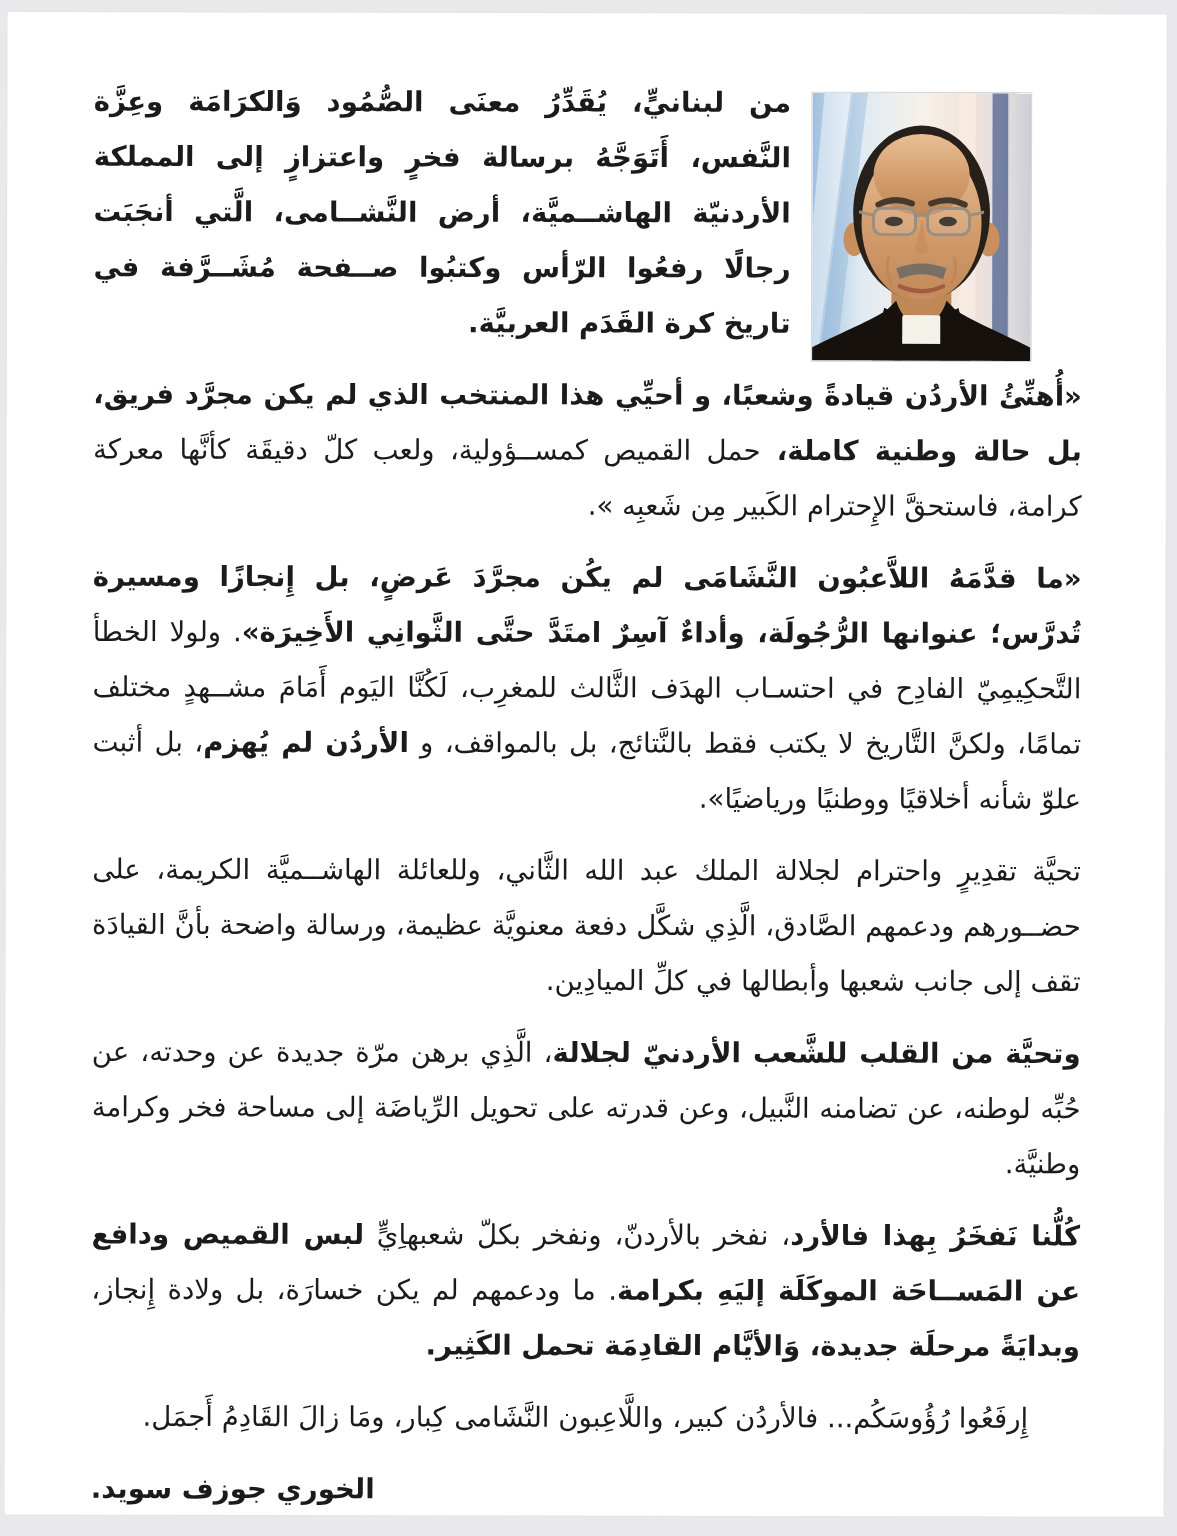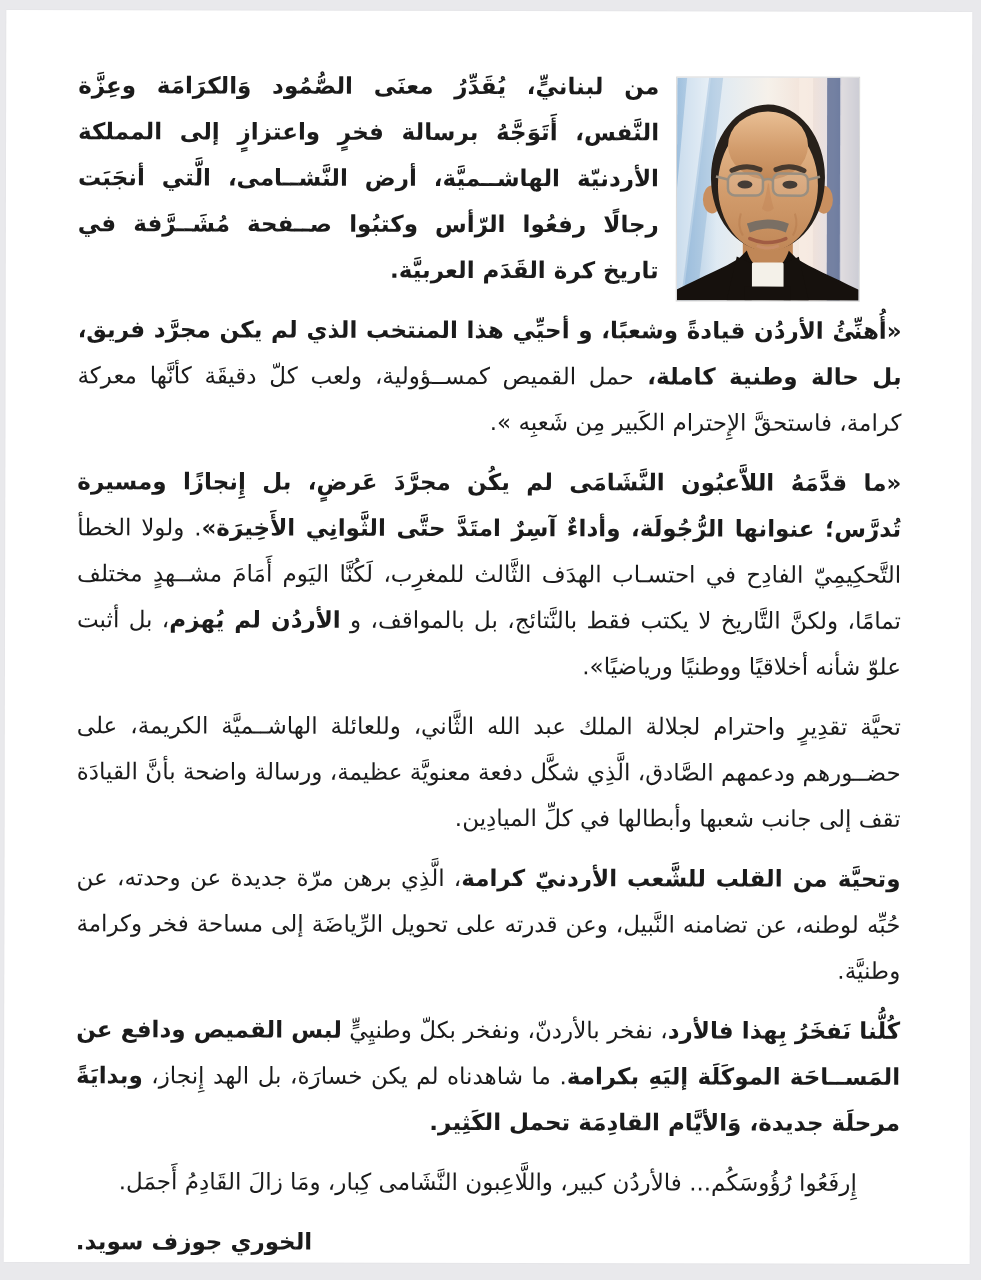--- a/index.html
+++ b/index.html
@@ -100,22 +100,22 @@
     </div>
 
     <p><span class="b">من لبنانيٍّ، يُقَدِّرُ معنَى الصُّمُود وَالكرَامَة وعِزَّة النَّفس، أَتَوَجَّهُ برسالة فخرٍ واعتزازٍ إلى المملكة الأردنيّة الهاشــميَّة، أرض النَّشــامى، الَّتي أنجَبَت رجالًا رفعُوا الرّأس وكتبُوا صــفحة مُشَــرَّفة في تاريخ كرة القَدَم العربيَّة.</span></p>
 
     <p><span class="b">«أُهنِّئُ الأردُن قيادةً وشعبًا، و أحيِّي هذا المنتخب الذي لم يكن مجرَّد فريق، بل حالة وطنية كاملة، </span><span>حمل القميص كمســؤولية، ولعب كلّ دقيقَة كأنَّها معركة كرامة، فاستحقَّ الإِحترام الكَبير مِن شَعبِه ».</span></p>
 
     <p><span class="b">«ما قدَّمَهُ اللاَّعبُون النَّشَامَى لم يكُن مجرَّدَ عَرضٍ، بل إِنجازًا ومسيرة تُدرَّس؛ عنوانها الرُّجُولَة، وأداءٌ آسِرٌ امتَدَّ حتَّى الثَّوانِي الأَخِيرَة»</span><span>. ولولا الخطأ التَّحكِيمِيّ الفادِح في احتسـاب الهدَف الثَّالث للمغرِب، لَكُنَّا اليَوم أَمَامَ مشــهدٍ مختلف تمامًا، ولكنَّ التَّاريخ لا يكتب فقط بالنَّتائج، بل بالمواقف، و </span><span class="b">الأردُن لم يُهزم</span><span>، بل أثبت علوّ شأنه أخلاقيًا ووطنيًا ورياضيًا».</span></p>
 
     <p><span>تحيَّة تقدِيرٍ واحترام لجلالة الملك عبد الله الثَّاني، وللعائلة الهاشــميَّة الكريمة، على حضــورهم ودعمهم الصَّادق، الَّذِي شكَّل دفعة معنويَّة عظيمة، ورسالة واضحة بأنَّ القيادَة تقف إلى جانب شعبها وأبطالها في كلِّ الميادِين.</span></p>
 
-    <p><span class="b">وتحيَّة من القلب للشَّعب الأردنيّ كرامة</span><span>، الَّذِي برهن مرّة جديدة عن وحدته، عن حُبِّه لوطنه، عن تضامنه النَّبيل، وعن قدرته على تحويل الرِّياضَة إلى مساحة فخر وكرامة وطنيَّة.</span></p>
+    <p><span class="b">وتحيَّة من القلب للشَّعب الأردنيّ لجلالة</span><span>، الَّذِي برهن مرّة جديدة عن وحدته، عن حُبِّه لوطنه، عن تضامنه النَّبيل، وعن قدرته على تحويل الرِّياضَة إلى مساحة فخر وكرامة وطنيَّة.</span></p>
 
-    <p><span class="b">كُلُّنا نَفخَرُ بِهذا فالأرد</span><span>، نفخر بالأردنّ، ونفخر بكلّ وطنيِيٍّ </span><span class="b">لبس القميص ودافع عن المَســاحَة الموكَلَة إليَهِ بكرامة</span><span>. ما شاهدناه لم يكن خسارَة، بل الهد إِنجاز، </span><span class="b">وبدايَةً مرحلَة جديدة، وَالأيَّام القادِمَة تحمل الكَثِير.</span></p>
+    <p><span class="b">كُلُّنا نَفخَرُ بِهذا فالأرد</span><span>، نفخر بالأردنّ، ونفخر بكلّ شعبهاِيٍّ </span><span class="b">لبس القميص ودافع عن المَســاحَة الموكَلَة إليَهِ بكرامة</span><span>. ما ودعمهم لم يكن خسارَة، بل ولادة إِنجاز، </span><span class="b">وبدايَةً مرحلَة جديدة، وَالأيَّام القادِمَة تحمل الكَثِير.</span></p>
 
     <p class="centered"><span>إِرفَعُوا رُؤُوسَكُم... فالأردُن كبير، واللَّاعِبون النَّشَامى كِبار، ومَا زالَ القَادِمُ أَجمَل.</span></p>
 
     <p class="signature">الخوري جوزف سويد.</p>
 
   </div>
 </div>
 
 </body></html>

